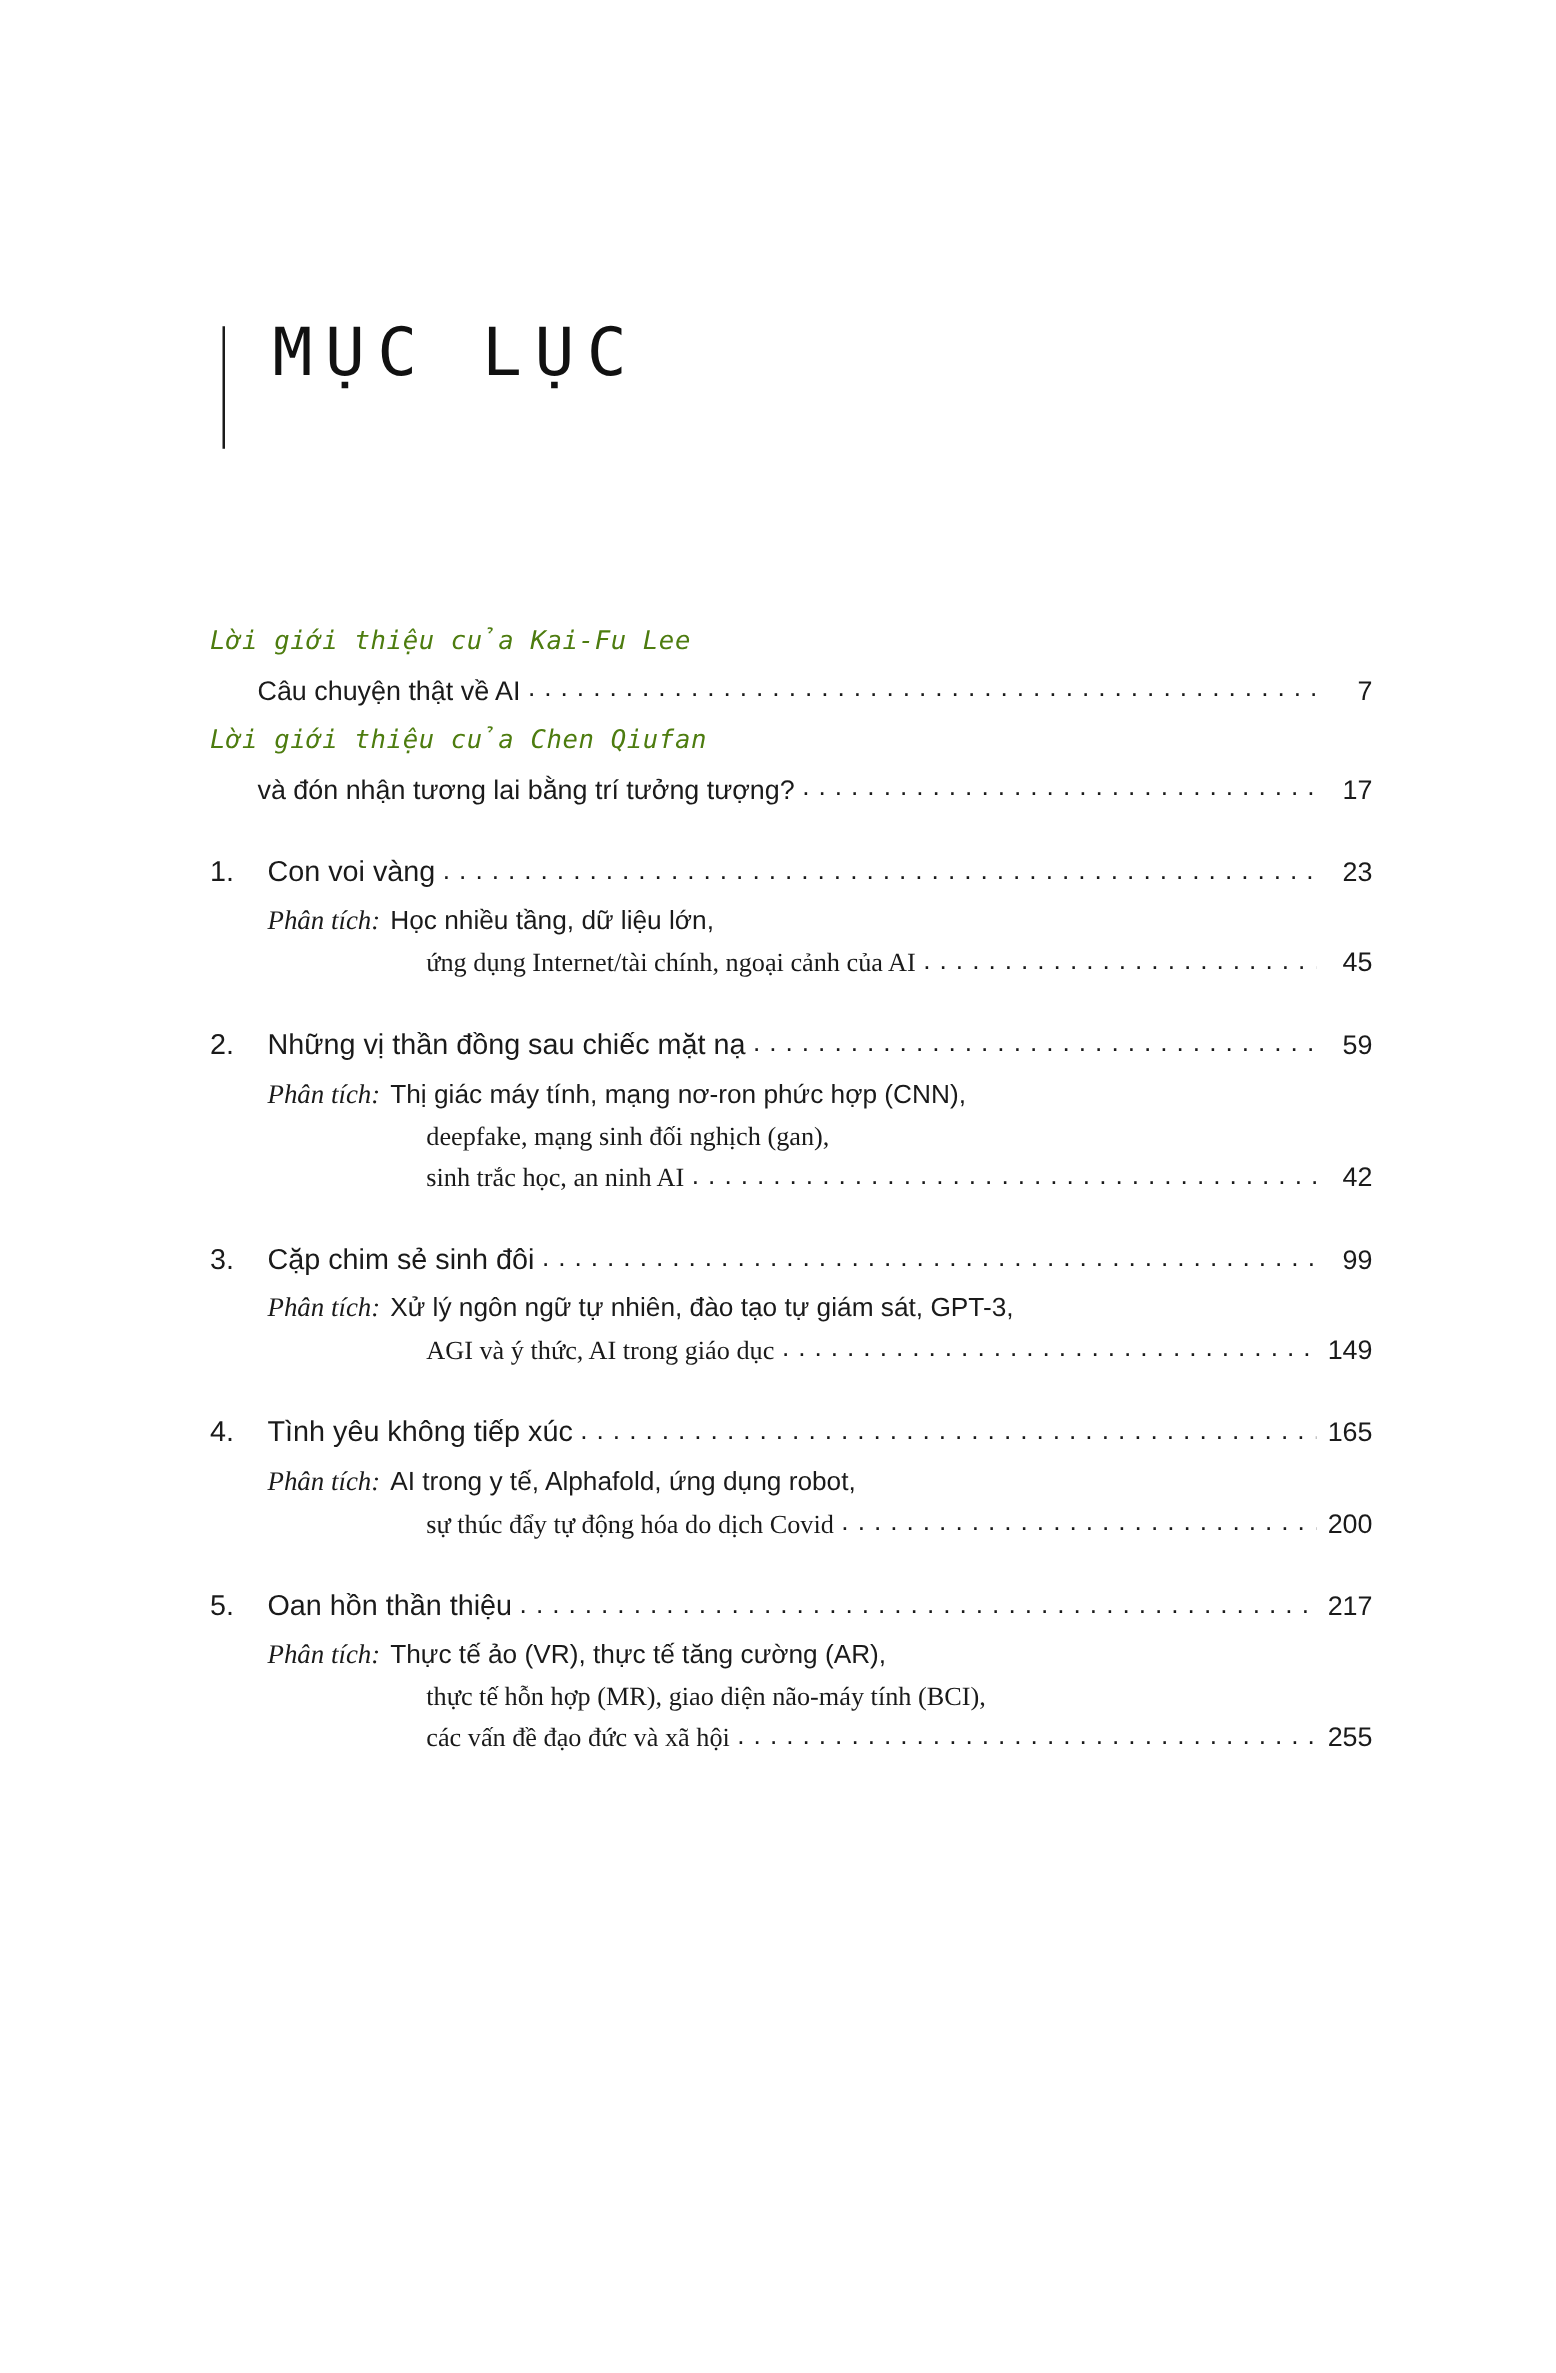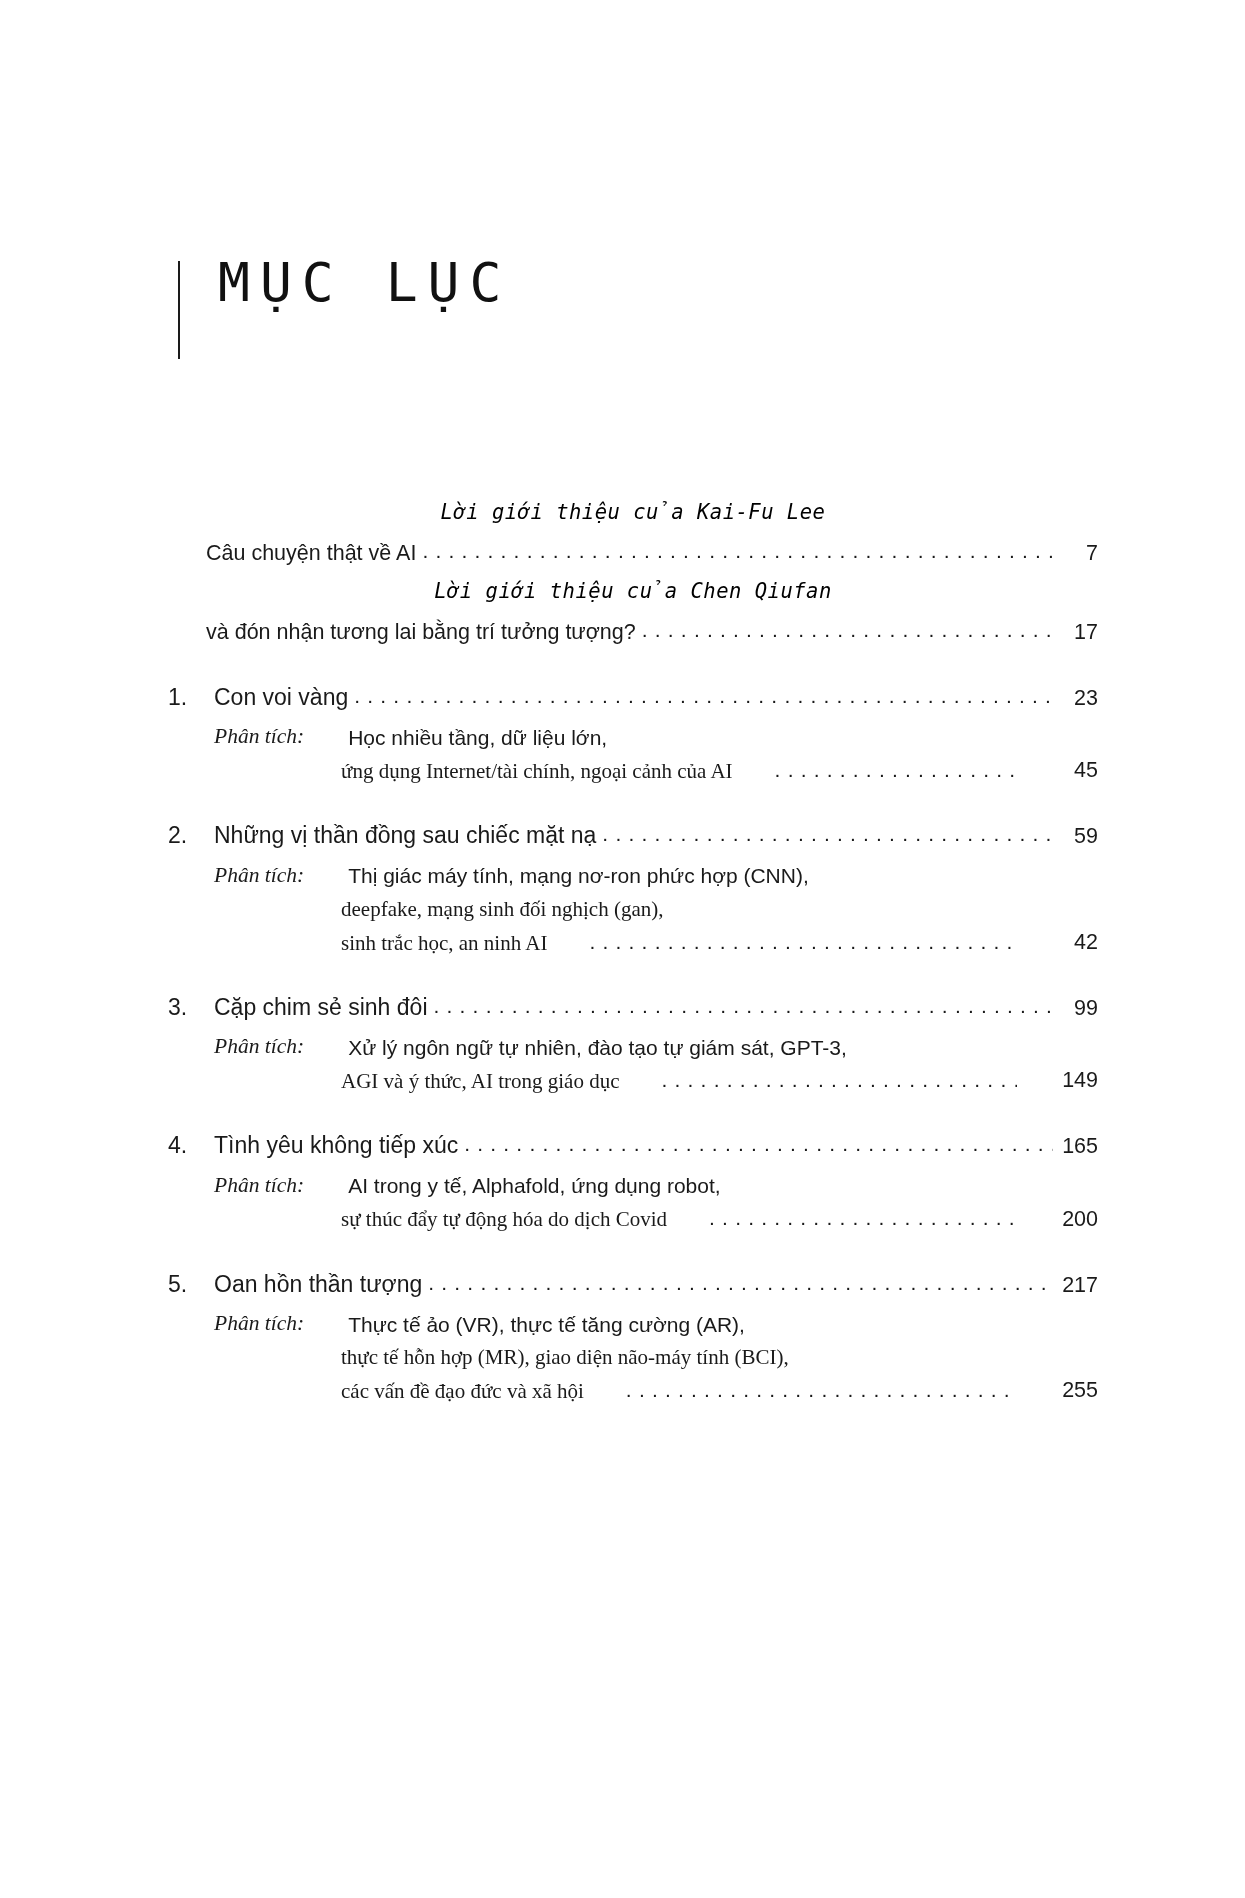--- a/index.html
+++ b/index.html
@@ -60,24 +60,23 @@
     width: 930px;
   }
 
   .front-group { margin-bottom: 8px; }
 
   .front-author {
     font-family: "DejaVu Sans Mono", monospace;
     font-style: italic;
     font-size: 20.5px;
     letter-spacing: 0.5px;
-    color: #000000;
+    color: #4d7c0f;
     margin: 0 0 12px 0;
     white-space: nowrap;
-    text-align: center;
   }
 
   .front-line {
     display: flex;
     align-items: flex-start;
     font-size: 21.5px;
     line-height: 1.62;
     color: #1a1a1a;
     margin-left: 38px;
     white-space: nowrap;
@@ -121,25 +120,24 @@
     text-align: left;
     font-size: 23px;
   }
   .chap-title { flex: 0 0 auto; }
 
   .analysis {
     margin-top: 6px;
   }
   .an-row {
     display: flex;
-    align-items: flex-end;
+    align-items: flex-start;
     font-size: 21px;
     line-height: 1.58;
     white-space: nowrap;
-    gap: 36px;
   }
   .an-label {
     flex: 0 0 auto;
     font-family: "Liberation Serif", serif;
     font-style: italic;
     font-size: 21.5px;
     margin-left: 46px;
     margin-right: 8px;
     color: #1a1a1a;
   }
@@ -255,21 +253,21 @@
           <span class="an-text an-indent">sự thúc đẩy tự động hóa do dịch Covid</span>
           <span class="dots"></span>
           <span class="pageno">200</span>
         </div>
       </div>
     </div>
 
     <div class="chapter">
       <div class="chap-main">
         <span class="chap-num">5.</span>
-        <span class="chap-title">Oan hồn thần tượng</span>
+        <span class="chap-title">Oan hồn thần thiệu</span>
         <span class="dots"></span>
         <span class="pageno">217</span>
       </div>
       <div class="analysis">
         <div class="an-row no-dots">
           <span class="an-label">Phân tích:</span>
           <span class="an-text">Thực tế ảo (VR), thực tế tăng cường (AR),</span>
         </div>
         <div class="an-row no-dots">
           <span class="an-text an-indent">thực tế hỗn hợp (MR), giao diện não-máy tính (BCI),</span>

